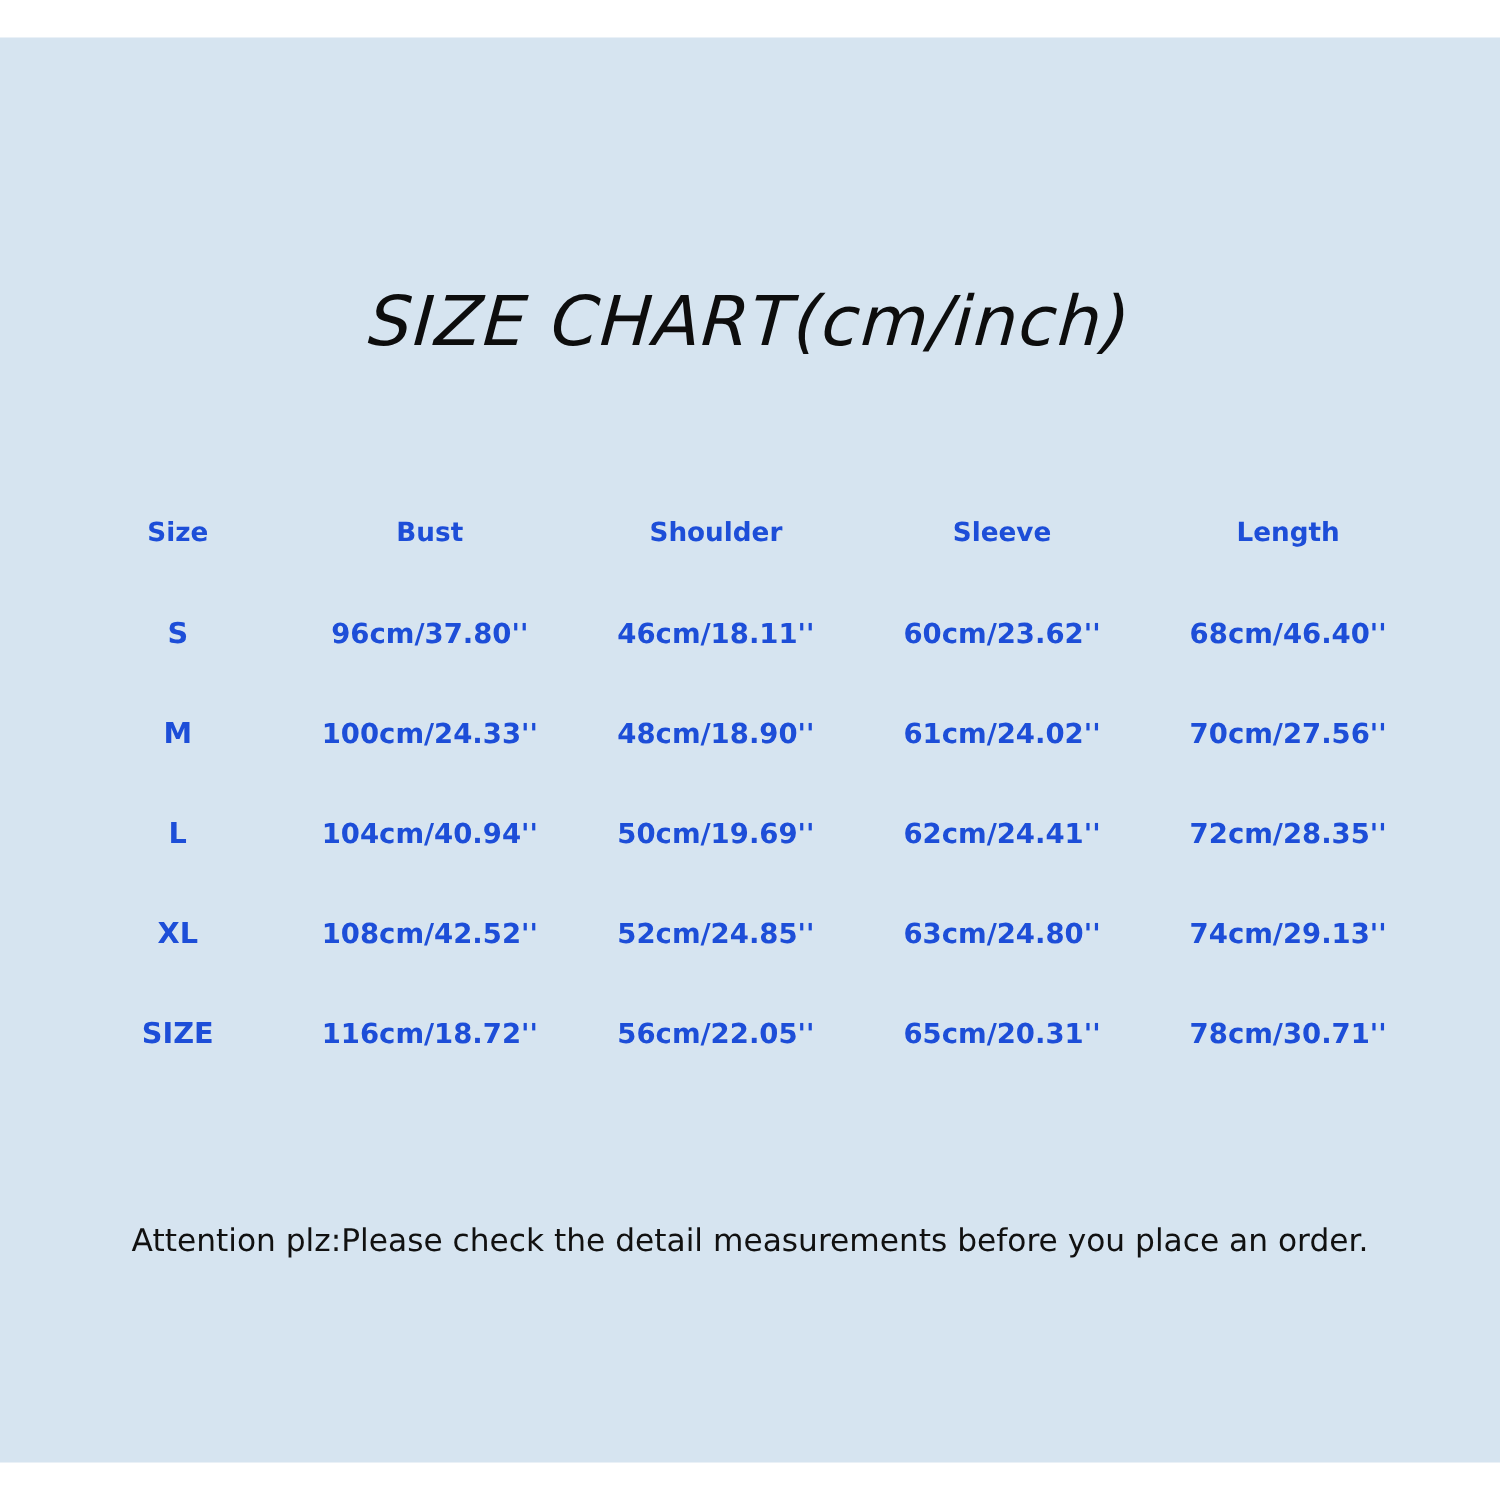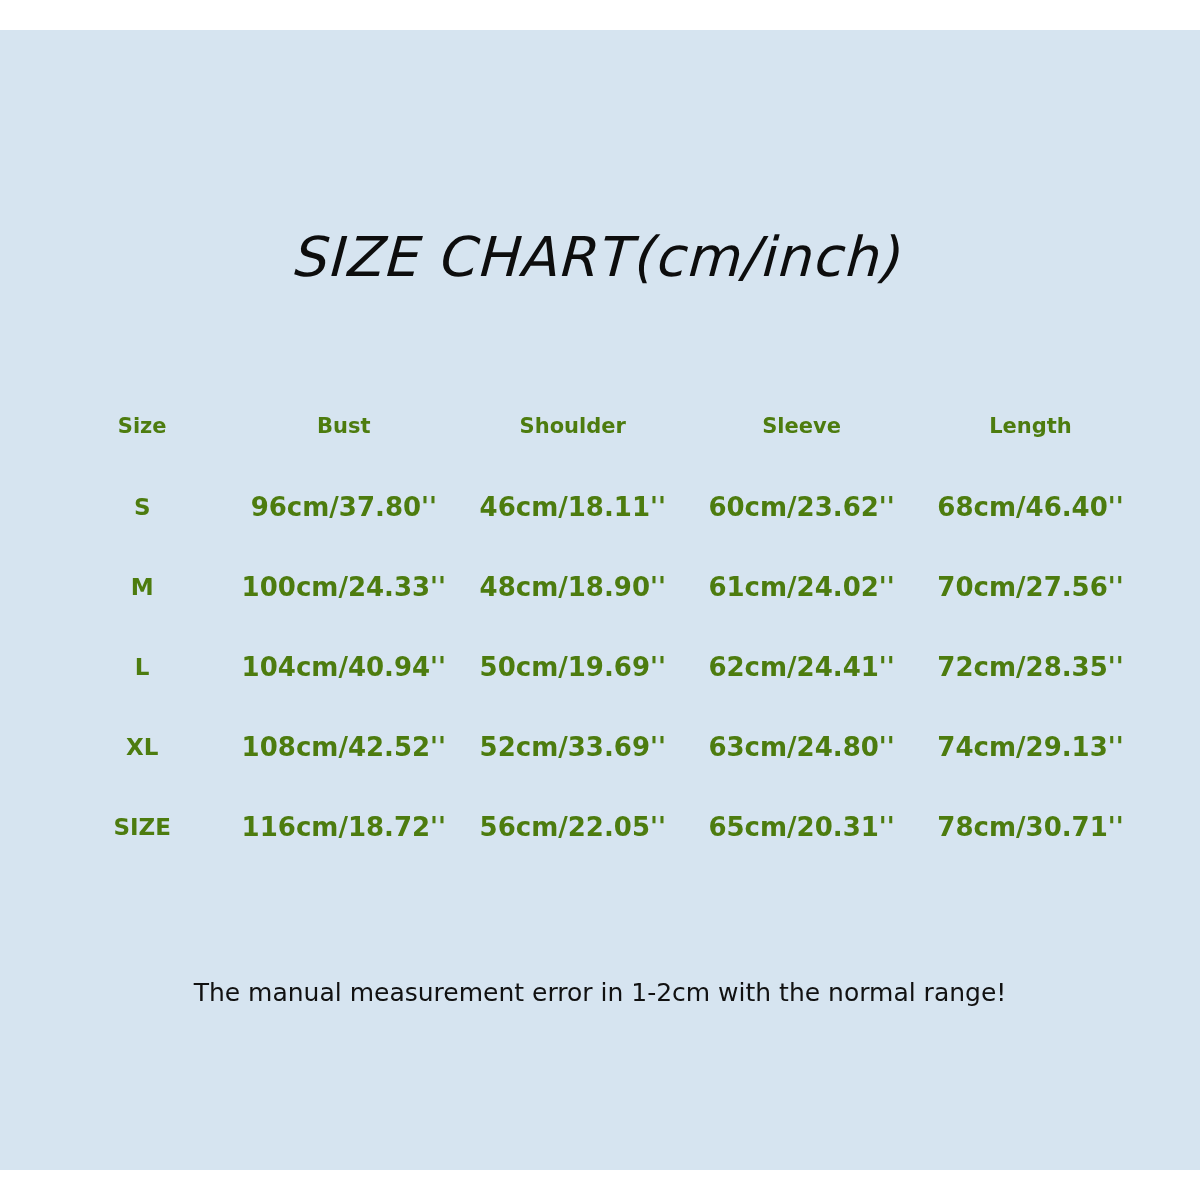--- a/index.html
+++ b/index.html
@@ -50,31 +50,31 @@
   }
   table.size-table {
     width: 100%;
     border-collapse: collapse;
     table-layout: fixed;
   }
   table.size-table th,
   table.size-table td {
     text-align: center;
     font-weight: bold;
-    color: #4d7c0f;
+    color: #1d4ed8;
     padding: 0;
     border: none;
   }
   table.size-table th {
     font-size: 21px;
     height: 82px;
     vertical-align: middle;
   }
   table.size-table td {
-    font-size: 26px;
+    font-size: 22px;
     height: 80px;
     vertical-align: middle;
   }
   table.size-table td.size-cell {
     font-size: 23px;
   }
   col.c-size { width: 16%; }
   col.c-bust { width: 21%; }
   col.c-shoulder { width: 21%; }
   col.c-sleeve { width: 21%; }
@@ -139,33 +139,33 @@
           <tr>
             <td class="size-cell">L</td>
             <td>104cm/40.94''</td>
             <td>50cm/19.69''</td>
             <td>62cm/24.41''</td>
             <td>72cm/28.35''</td>
           </tr>
           <tr>
             <td class="size-cell">XL</td>
             <td>108cm/42.52''</td>
-            <td>52cm/33.69''</td>
+            <td>52cm/24.85''</td>
             <td>63cm/24.80''</td>
             <td>74cm/29.13''</td>
           </tr>
           <tr>
             <td class="size-cell">SIZE</td>
             <td>116cm/18.72''</td>
             <td>56cm/22.05''</td>
             <td>65cm/20.31''</td>
             <td>78cm/30.71''</td>
           </tr>
         </tbody>
       </table>
     </div>
 
     <div class="notes">
-      <div class="note-line">The manual measurement error in 1-2cm with the normal range!</div>
+      <div class="note-line">Attention plz:Please check the detail measurements before you place an order.</div>
     </div>
 
   </div>
 </div>
 
 </body></html>

